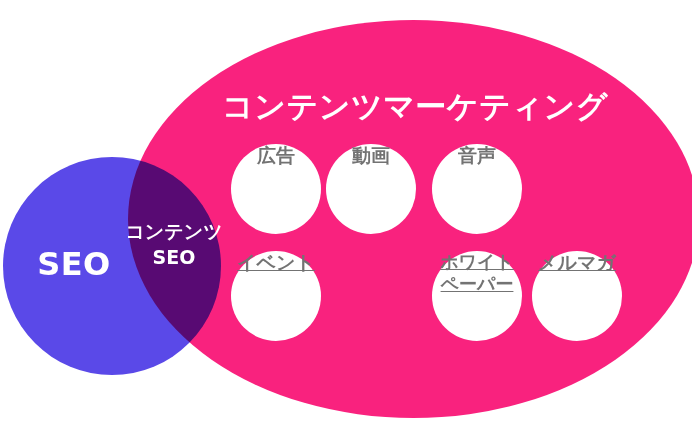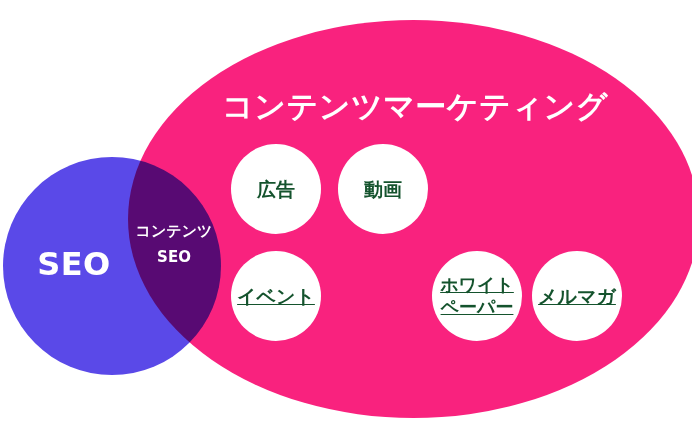--- a/index.html
+++ b/index.html
@@ -26,49 +26,48 @@
   }
   .seo-label {
     left: 74px; top: 264px;
     transform: translate(-50%, -50%);
     font-size: 32px;
     letter-spacing: 0.5px;
   }
   .overlap-label {
     left: 174px; top: 244px;
     transform: translate(-50%, -50%);
-    font-size: 15px;
+    font-size: 19px;
     line-height: 26px;
     text-align: center;
     white-space: nowrap;
   }
 
   .node {
     position: absolute;
     width: 90px; height: 90px;
     border-radius: 50%;
     background: #ffffff;
     display: flex;
-    align-items: center;
     justify-content: center;
     text-align: center;
     font-weight: 700;
     font-size: 19px;
-    color: #14532d;
+    color: #737373;
     z-index: 2;
     line-height: 1.2;
   }
   .node span { white-space: pre-line; }
   .node.small { font-size: 18px; }
 
   
   .r1 { top: 144px; }
   .r2 { top: 251px; text-decoration: underline; }
   .c1 { left: 231px; }
-  .c2 { left: 338px; }
+  .c2 { left: 326px; }
   .c3 { left: 432px; }
   .c4 { left: 532px; }
 </style>
 </head>
 <body>
 
 <div class="canvas">
 
   <div class="shape ellipse-pink" style="background-color: rgb(249, 34, 126);"></div>
 
@@ -82,20 +81,23 @@
     <div>コンテンツ</div>
     <div>SEO</div>
   </div>
 
   <div class="node r1 c1">
     <span>広告</span>
   </div>
   <div class="node r1 c2">
     <span>動画</span>
   </div>
+  <div class="node r1 c3">
+    <span>音声</span>
+  </div>
   <div class="node r2 c1">
     <span>イベント</span>
   </div>
   <div class="node r2 c3 small">
     <span>ホワイト
 ペーパー</span>
   </div>
   <div class="node r2 c4">
     <span>メルマガ</span>
   </div>

